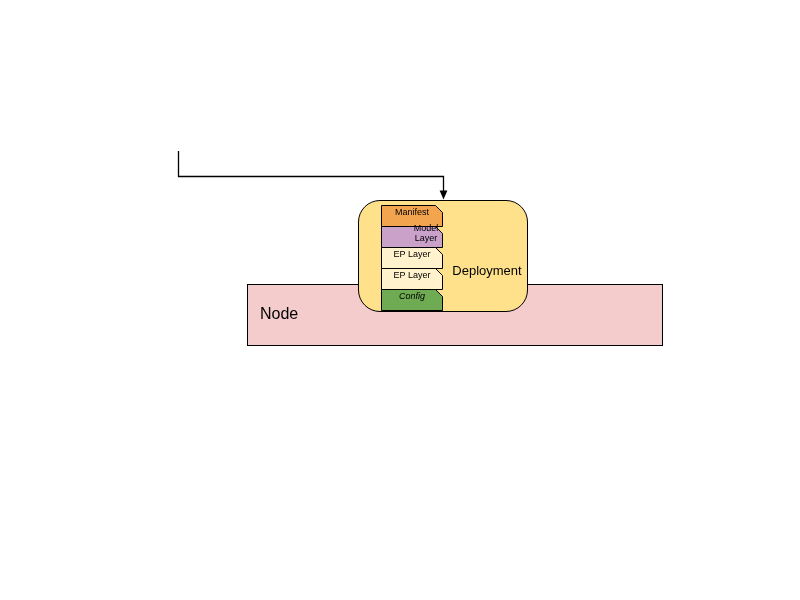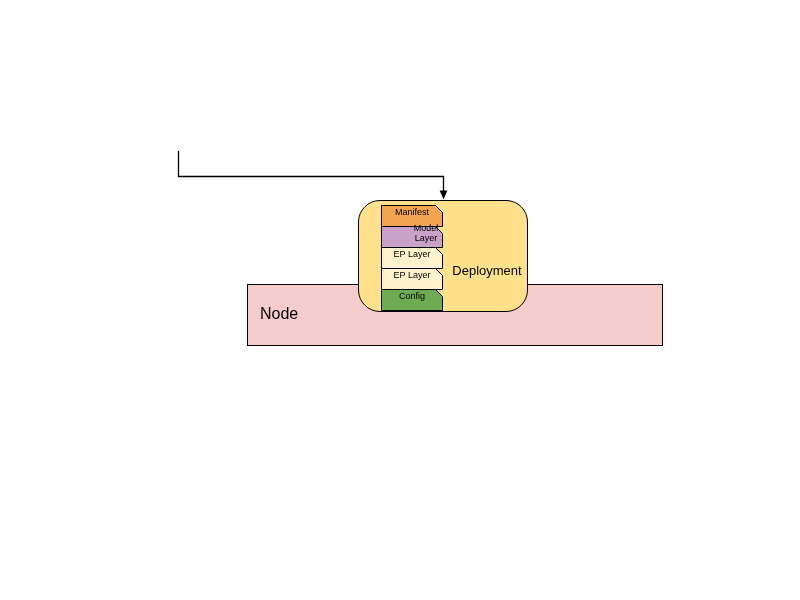--- a/index.html
+++ b/index.html
@@ -70,21 +70,21 @@
     display: flex; align-items: center; justify-content: center;
     text-align: center;
     font-size: 9px; line-height: 10px; color: #000000;
     z-index: 5;
   }
   .layer-label span { display: inline-block; width: 46px; }
   .ll-0 { top: 205px; }
   .ll-1 { top: 226px; margin-left: 14px; }
   .ll-2 { top: 247px; }
   .ll-3 { top: 268px; }
-  .ll-4 { top: 289px; }
+  .ll-4 { top: 289px; font-style: italic; }
 </style>
 </head>
 <body>
 
 <div class="canvas">
 
   <div class="shape node-box">
     <div class="node-label">Node</div>
   </div>
 

